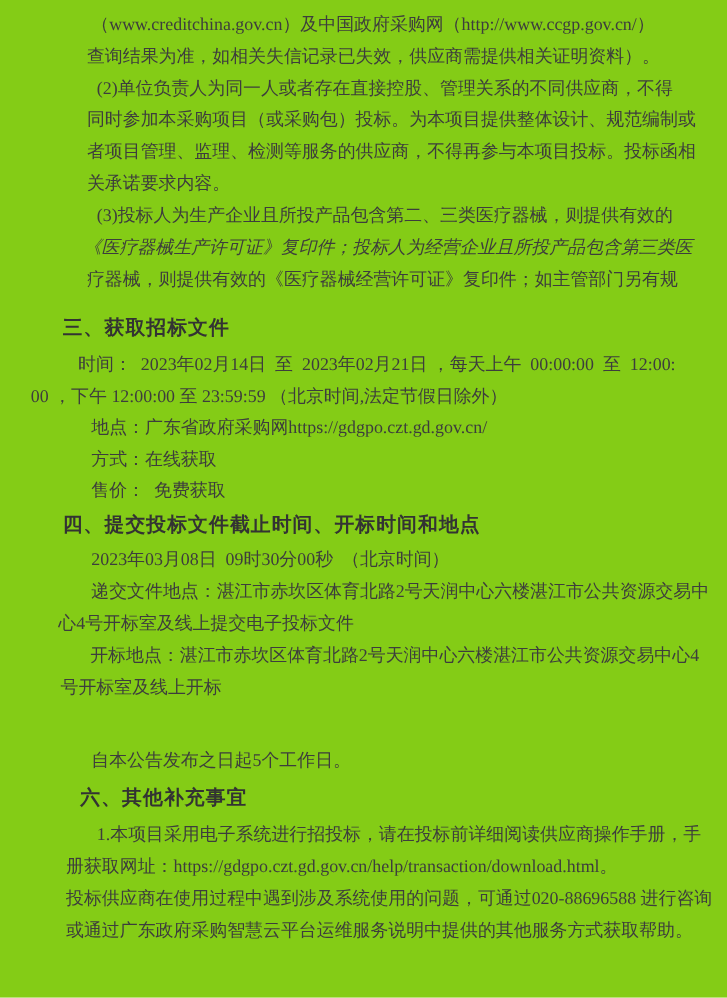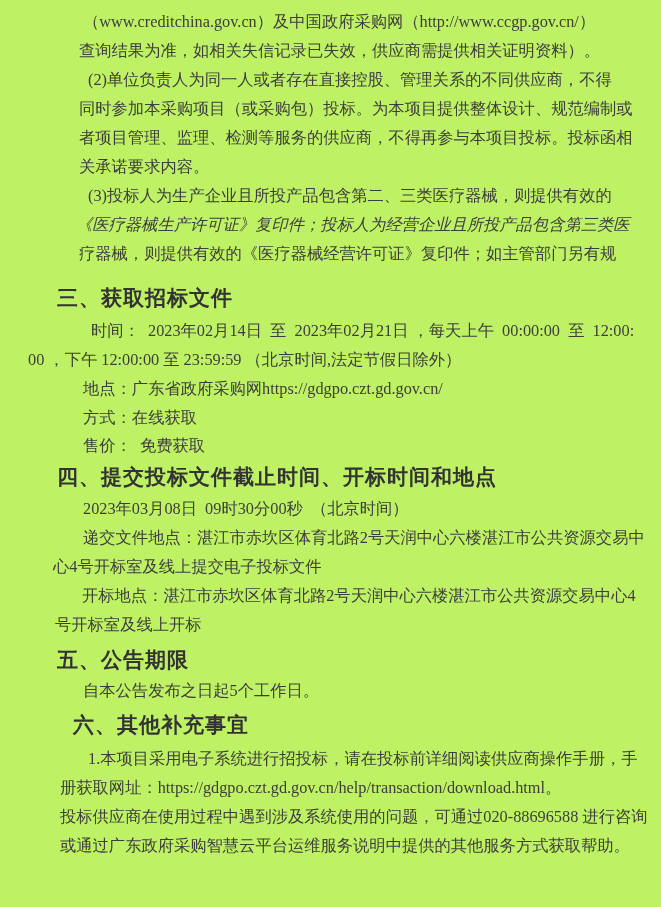--- a/index.html
+++ b/index.html
@@ -19,53 +19,52 @@
     position: absolute;
     white-space: pre;
     font-size: 16.3px;
     line-height: 29px;
     color: #3d3d3d;
     font-family: "Liberation Serif", serif;
   }
   .heading {
     position: absolute;
     white-space: pre;
-    font-size: 21px;
+    font-size: 18px;
     line-height: 30px;
     font-weight: 700;
     letter-spacing: 1px;
     color: #333333;
     font-family: "Liberation Sans", sans-serif;
   }
 </style>
 </head>
 <body>
 
-<div class="page" id="doc-page" style="color: rgb(61, 61, 61); background: #bef264;">
+<div class="page" id="doc-page" style="color: rgb(61, 61, 61); background: #84cc16;">
     <div class="line" style="left: 83px; top: 7px;">（www.creditchina.gov.cn）及中国政府采购网（http://www.ccgp.gov.cn/）</div>
     <div class="line" style="left: 79px; top: 36px;">查询结果为准，如相关失信记录已失效，供应商需提供相关证明资料）。</div>
     <div class="line" style="left: 88px; top: 65px;">(2)单位负责人为同一人或者存在直接控股、管理关系的不同供应商，不得</div>
     <div class="line" style="left: 79px; top: 94px;">同时参加本采购项目（或采购包）投标。为本项目提供整体设计、规范编制或</div>
     <div class="line" style="left: 79px; top: 123px;">者项目管理、监理、检测等服务的供应商，不得再参与本项目投标。投标函相</div>
     <div class="line" style="left: 79px; top: 152px;">关承诺要求内容。</div>
     <div class="line" style="left: 88px; top: 181px;">(3)投标人为生产企业且所投产品包含第二、三类医疗器械，则提供有效的</div>
     <div class="line" style="left: 76px; top: 210px; font-style: italic;">《医疗器械生产许可证》复印件；投标人为经营企业且所投产品包含第三类医</div>
     <div class="line" style="left: 79px; top: 239px;">疗器械，则提供有效的《医疗器械经营许可证》复印件；如主管部门另有规</div>
     <div class="heading" style="left: 57px; top: 283px; color: rgb(51, 51, 51);">三、获取招标文件</div>
-    <div class="line" style="left: 91px; top: 316px;">时间：  2023年02月14日  至  2023年02月21日 ，每天上午  00:00:00  至  12:00:</div>
+    <div class="line" style="left: 71px; top: 316px;">时间：  2023年02月14日  至  2023年02月21日 ，每天上午  00:00:00  至  12:00:</div>
     <div class="line" style="left: 28px; top: 345px;">00 ，下午 12:00:00 至 23:59:59 （北京时间,法定节假日除外）</div>
     <div class="line" style="left: 83px; top: 403px;">方式：在线获取</div>
     <div class="line" style="left: 83px; top: 374px;">地点：广东省政府采购网https://gdgpo.czt.gd.gov.cn/</div>
     <div class="line" style="left: 83px; top: 431px; text-align: center;">售价：  免费获取</div>
     <div class="heading" style="left: 57px; top: 462px; color: rgb(51, 51, 51);">四、提交投标文件截止时间、开标时间和地点</div>
     <div class="line" style="left: 83px; top: 494px;">2023年03月08日  09时30分00秒  （北京时间）</div>
     <div class="line" style="left: 83px; top: 523px;">递交文件地点：湛江市赤坎区体育北路2号天润中心六楼湛江市公共资源交易中</div>
     <div class="line" style="left: 53px; top: 552px;">心4号开标室及线上提交电子投标文件</div>
     <div class="line" style="left: 82px; top: 581px;">开标地点：湛江市赤坎区体育北路2号天润中心六楼湛江市公共资源交易中心4</div>
     <div class="line" style="left: 55px; top: 610px;">号开标室及线上开标</div>
-    <div class="heading" style="left: 57px; top: 645px; color: rgb(51, 51, 51);">五、公告期限</div>
     <div class="line" style="left: 83px; top: 676px;">自本公告发布之日起5个工作日。</div>
     <div class="heading" style="left: 57px; top: 710px; color: rgb(51, 51, 51); margin-left: 16px;">六、其他补充事宜</div>
     <div class="line" style="left: 88px; top: 744px;">1.本项目采用电子系统进行招投标，请在投标前详细阅读供应商操作手册，手</div>
     <div class="line" style="left: 60px; top: 773px;">册获取网址：https://gdgpo.czt.gd.gov.cn/help/transaction/download.html。</div>
     <div class="line" style="left: 60px; top: 802px;">投标供应商在使用过程中遇到涉及系统使用的问题，可通过020-88696588 进行咨询</div>
     <div class="line" style="left: 60px; top: 831px;">或通过广东政府采购智慧云平台运维服务说明中提供的其他服务方式获取帮助。</div>
   </div>
 
 </body></html>

